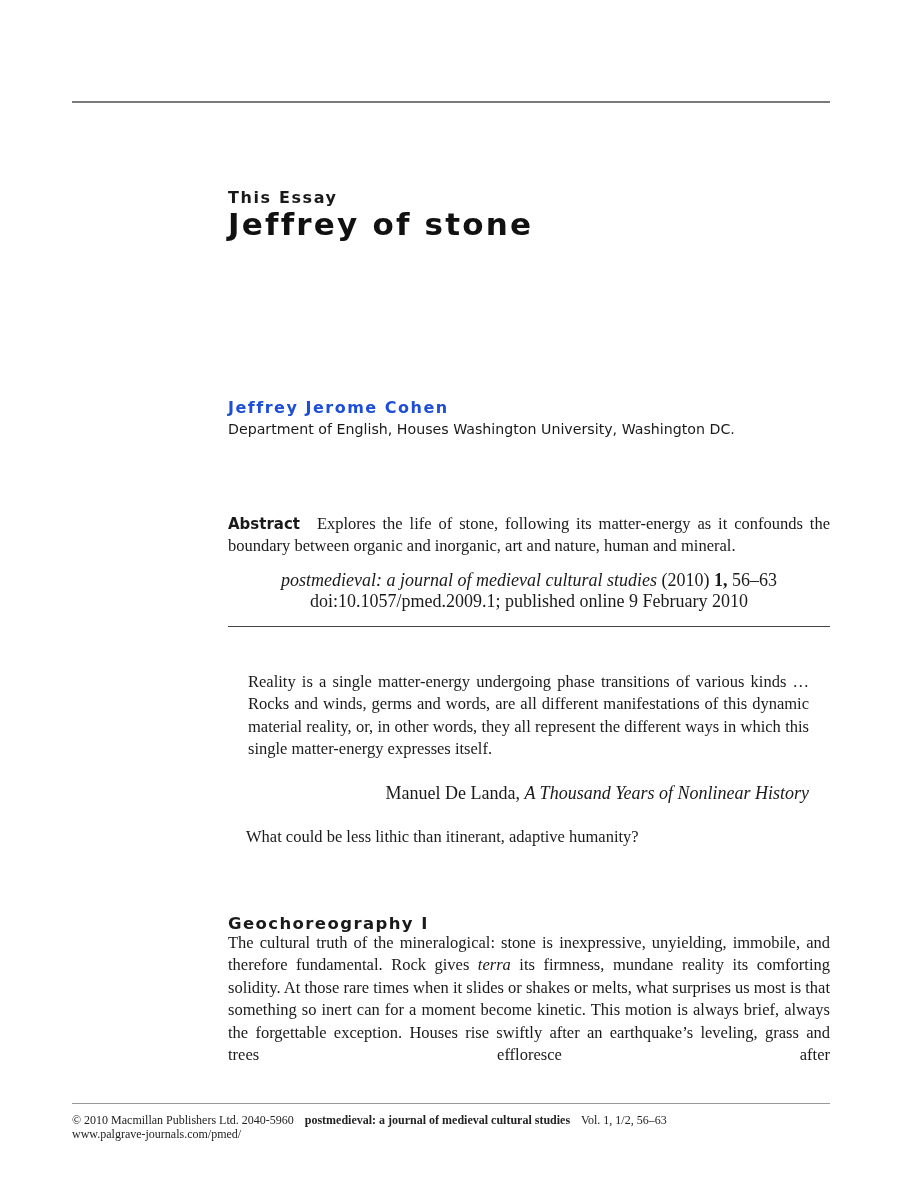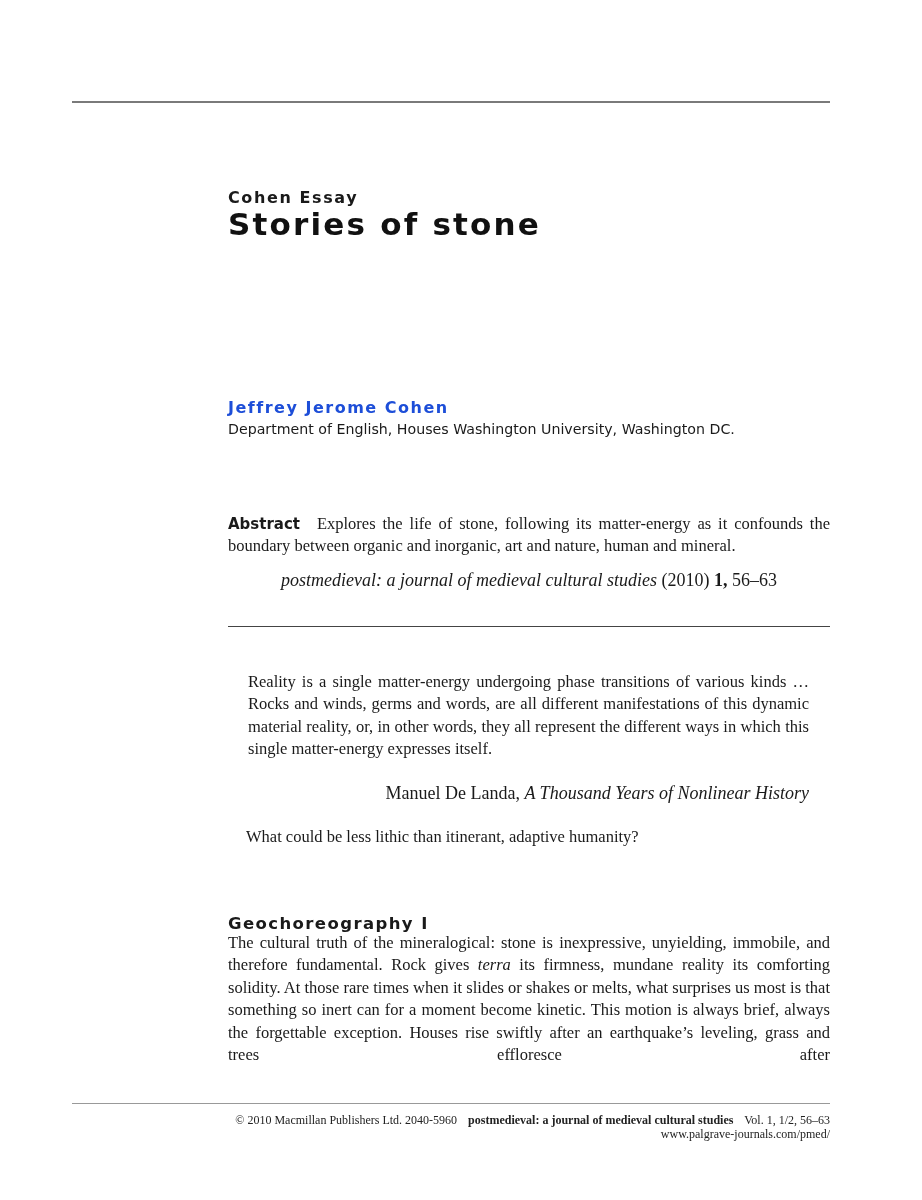--- a/index.html
+++ b/index.html
@@ -29,47 +29,48 @@
   .epigraph-attr .book { font-style: italic; }
 
   .questions { position: absolute; left: 246px; top: 826px; font-size: 16.5px; line-height: 22px; }
 
   .section-head { position: absolute; left: 228px; top: 914px; font-size: 16.5px; font-weight: bold; letter-spacing: 1.4px; margin: 0; }
 
   .body-text { position: absolute; left: 228px; top: 932px; width: 602px; font-size: 16.5px; line-height: 22.4px; text-align: justify; text-align-last: justify; margin: 0; }
   .body-text em { font-style: italic; }
 
   .bottom-rule { position: absolute; left: 72px; top: 1103px; width: 758px; height: 0; border-top: 1px solid #999; }
-  .footer { position: absolute; left: 72px; top: 1113px; width: 758px; text-align: right; font-size: 12px; line-height: 14px; color: #222; }
+  .footer { position: absolute; left: 72px; top: 1113px; width: 758px; text-align: left; font-size: 12px; line-height: 14px; color: #222; }
   .footer .fjournal { font-weight: bold; }
   .footer .sp { display: inline-block; width: 8px; }
 </style>
 </head>
 <body>
 
 <div class="top-rule"></div>
 
-<div class="kicker sans">Cohen Essay</div>
-<h1 class="title sans">Stories of stone</h1>
+<div class="kicker sans">This Essay</div>
+<h1 class="title sans">Jeffrey of stone</h1>
 
 <div class="author sans">Jeffrey Jerome Cohen</div>
 <div class="affil sans">Department of English, Houses Washington University, Washington DC.</div>
 
 <div class="abstract serif">
   <span class="abs-label">Abstract</span>
   <span>Explores the life of stone, following its matter-energy as it confounds the boundary between organic and inorganic, art and nature, human and mineral.</span>
 </div>
 
 <div class="citation serif">
   <div>
     <span class="journal">postmedieval: a journal of medieval cultural studies</span>
     <span>(2010)</span>
     <span class="vol">1,</span>
     <span>56–63</span>
   </div>
+  <div>doi:10.1057/pmed.2009.1; published online 9 February 2010</div>
 </div>
 
 <div class="mid-rule"></div>
 
 <div class="epigraph serif">Reality is a single matter-energy undergoing phase transitions of various kinds … Rocks and winds, germs and words, are all different manifestations of this dynamic material reality, or, in other words, they all represent the different ways in which this single matter-energy expresses itself.</div>
 <div class="epigraph-attr serif">
   <span>Manuel De Landa,</span>
   <span class="book">A Thousand Years of Nonlinear History</span>
 </div>
 

